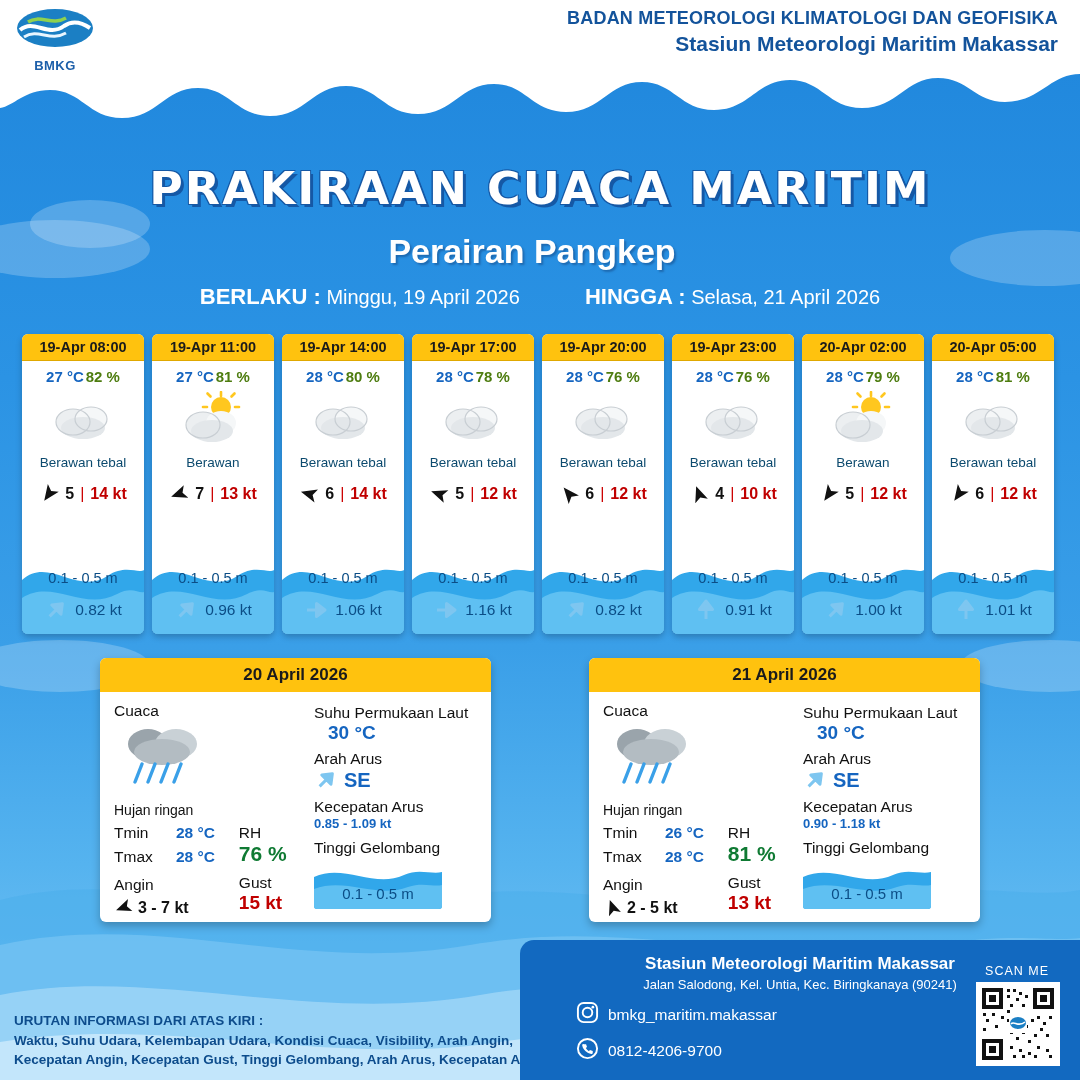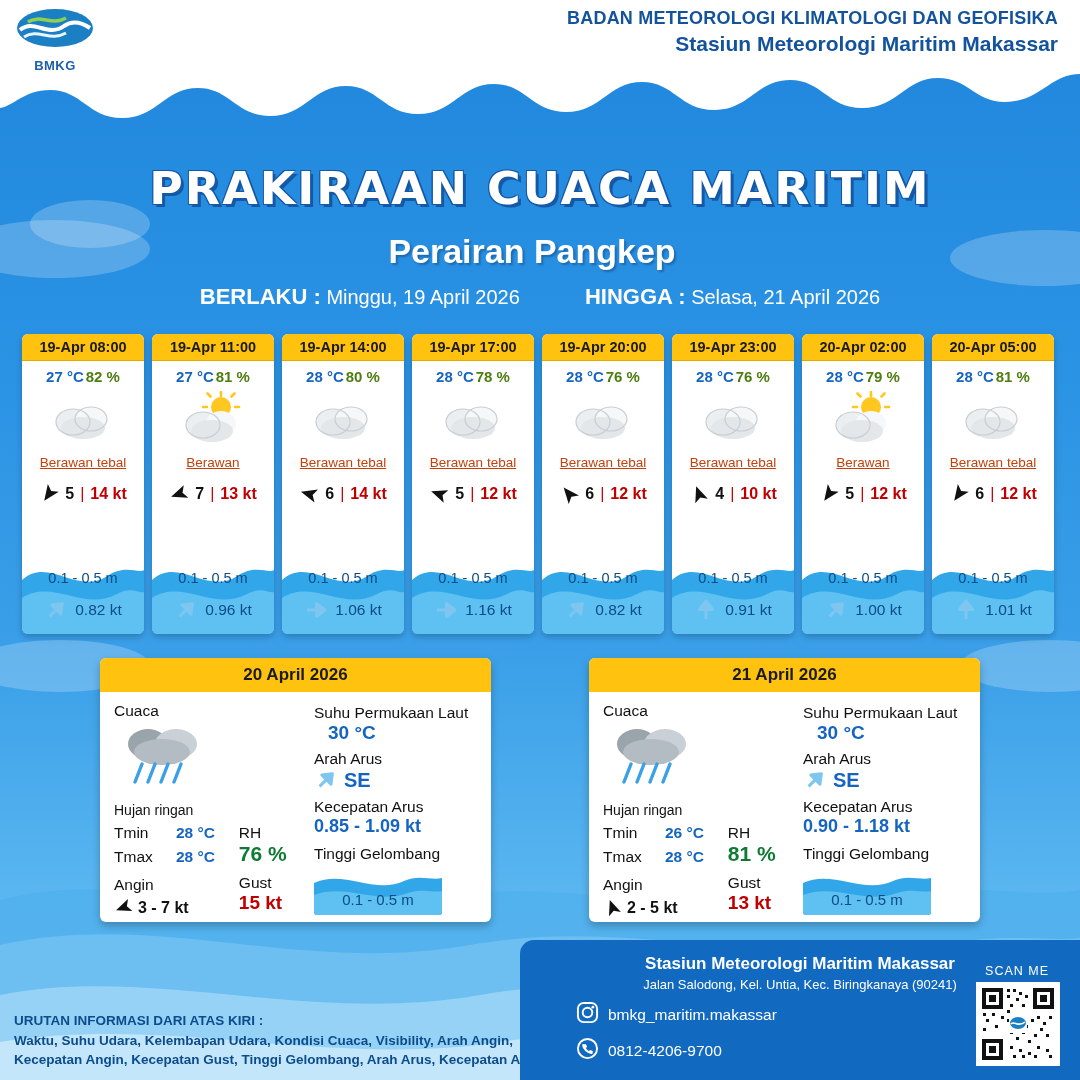--- a/index.html
+++ b/index.html
@@ -76,21 +76,21 @@
     background: #ffc20e; color: #1b1b1b; font-weight: bold; font-size: 14.5px;
     text-align: center; padding: 5px 0 5px; border-bottom: 1px solid #e0a800;
   }
   .hcard .trow {
     display: flex; justify-content: center; gap: 2px; padding-top: 7px;
     font-size: 15px; font-weight: bold;
   }
   .hcard .temp { color: #1565c0; }
   .hcard .hum { color: #4d7c0f; }
   .hcard .wicon { height: 66px; display:flex; align-items:center; justify-content:center; margin-top:2px;}
-  .hcard .wdesc { text-align: center; font-size: 13.5px; color:#c2410c; margin-top: 2px; text-decoration: underline; }
+  .hcard .wdesc { text-align: center; font-size: 13.5px; color:#0c4a6e; margin-top: 2px; }
   .hcard .windrow {
     display: flex; align-items: center; justify-content: center; gap: 6px;
     margin-top: 14px; font-size: 16px; font-weight: bold;
   }
   .hcard .windrow .deg { color: #111; }
   .hcard .windrow .sep { color: #c00; font-weight: normal; }
   .hcard .windrow .kt { color: #c00000; }
   .wave-band {
     position: absolute; bottom: 0; left: 0; width: 100%; height: 84px;
   }
@@ -119,21 +119,21 @@
   .kvrow .k { width: 62px; color:#111;}
   .kvrow .v { color:#1565c0; font-weight:bold;}
   .dleft-cols { display:flex; gap: 14px; }
   .col-a { width: 118px; }
   .col-b { width: 80px; }
   .rh-val { color:#0f7a33; font-weight:bold; font-size:21px;}
   .gust-val { color:#c00000; font-weight:bold; font-size:19px;}
   .ang-val { font-size:16px; font-weight:bold; color:#111; display:flex; align-items:center; gap:5px;}
   .sst-val { color:#1565c0; font-weight:bold; font-size:19px; }
   .arus-val { color:#1565c0; font-weight:bold; font-size:20px; display:flex; align-items:center; gap:6px;}
-  .kec-val { color:#1565c0; font-weight:bold; font-size:18px;}
+  .kec-val { color:#1565c0; font-weight:bold; font-size:13px;}
   .wave-box { margin-top: 6px; width: 128px; height: 46px; position: relative; border-radius:3px; overflow:hidden; background:#fff;}
   .wave-box .t { position:absolute; bottom:7px; width:100%; text-align:center; font-size:15px; color:#0b4d86;}
 
   
   .footer-panel {
     position: absolute; bottom: 0; right: 0; width: 560px; height: 140px;
     background: #1269c0; border-top-left-radius: 14px; z-index: 9;
     color: #fff;
   }
   .footer-panel .ftitle { text-align:center; font-weight:bold; font-size:17px; margin-top: 14px; }

